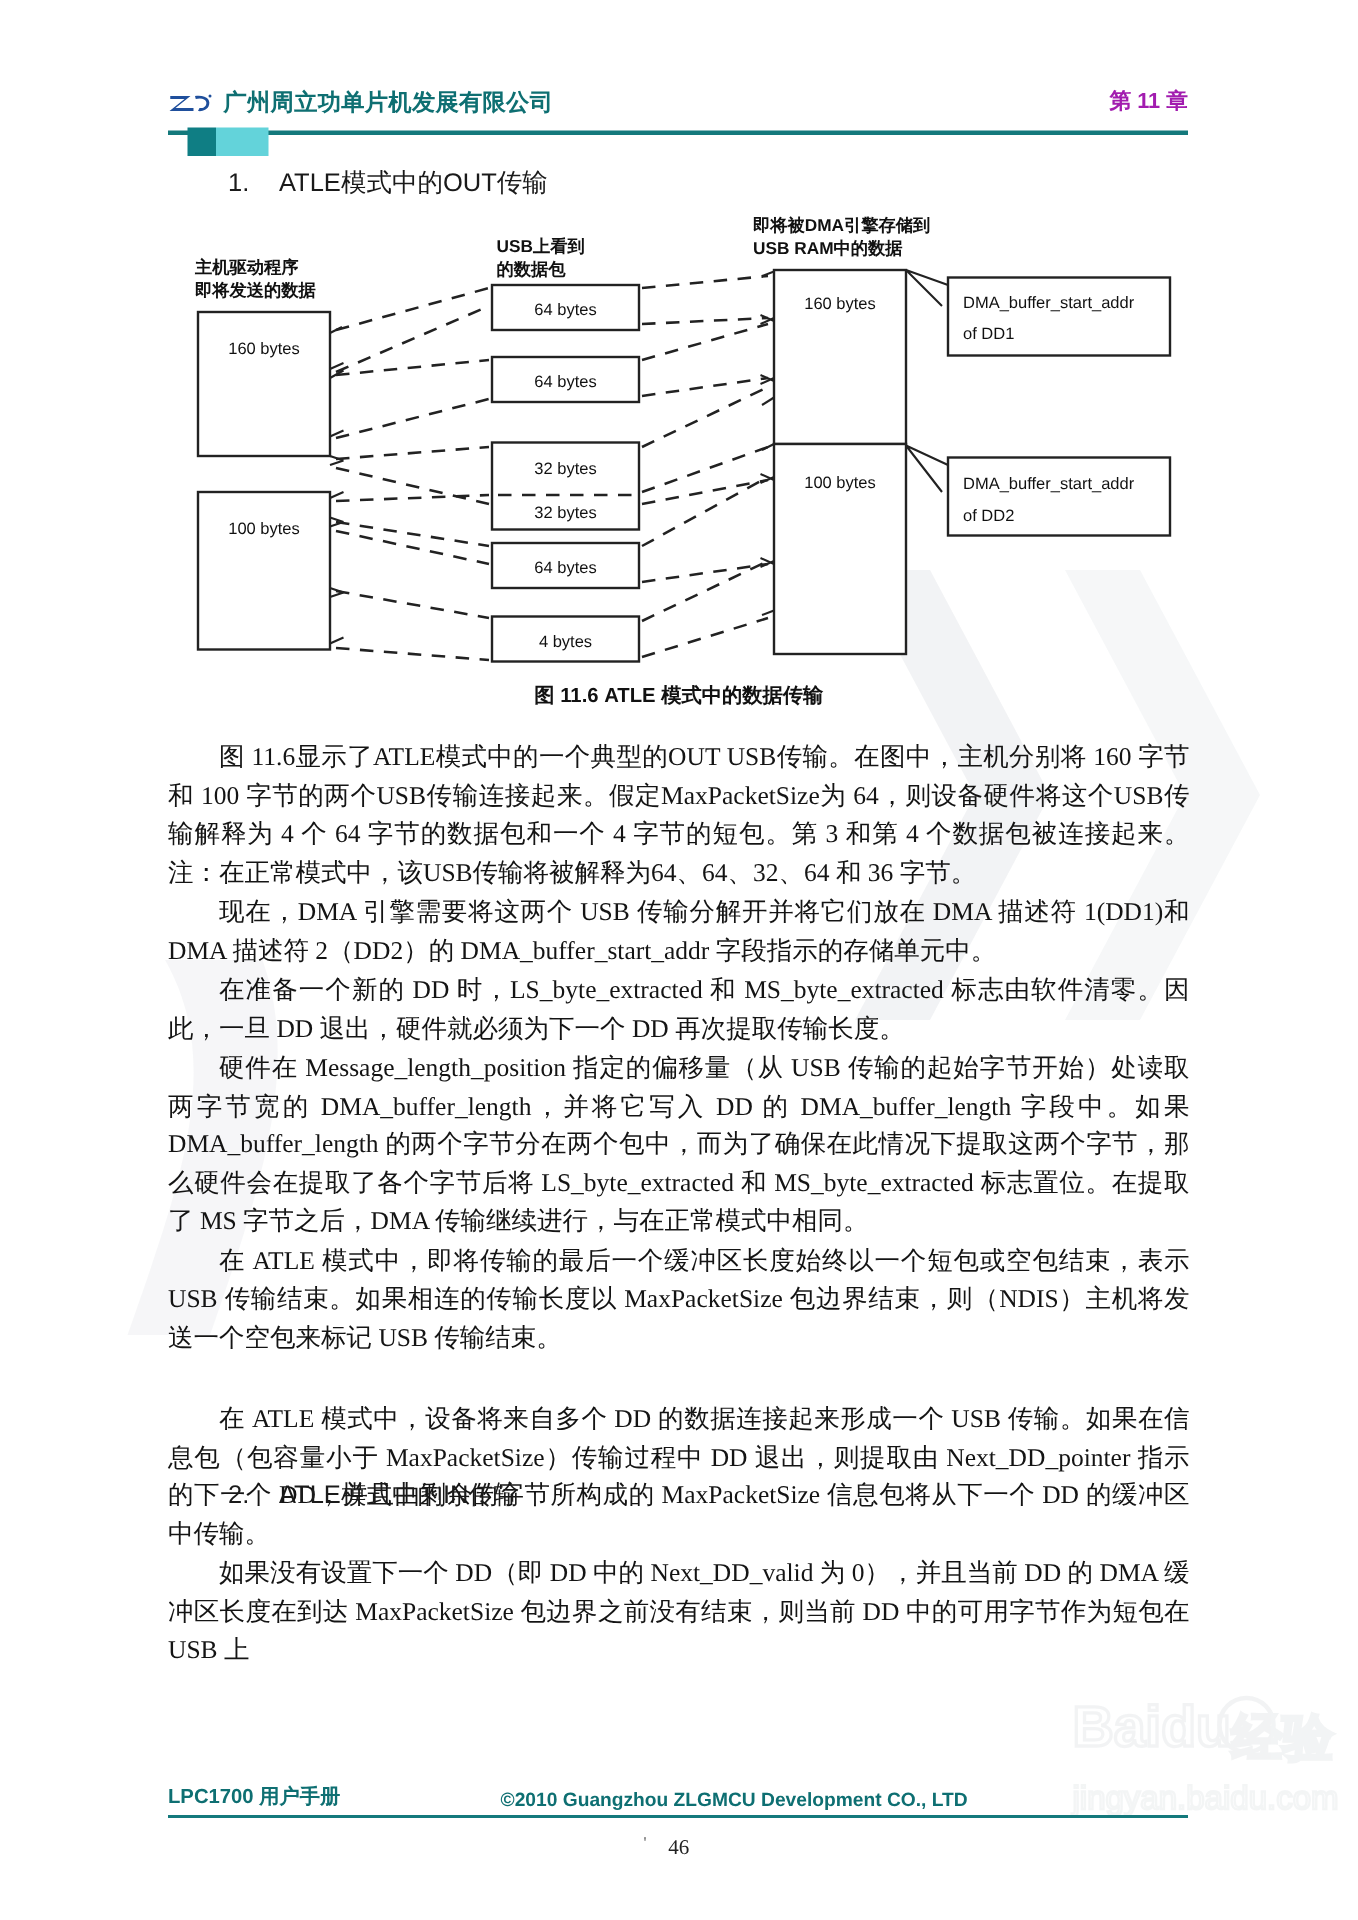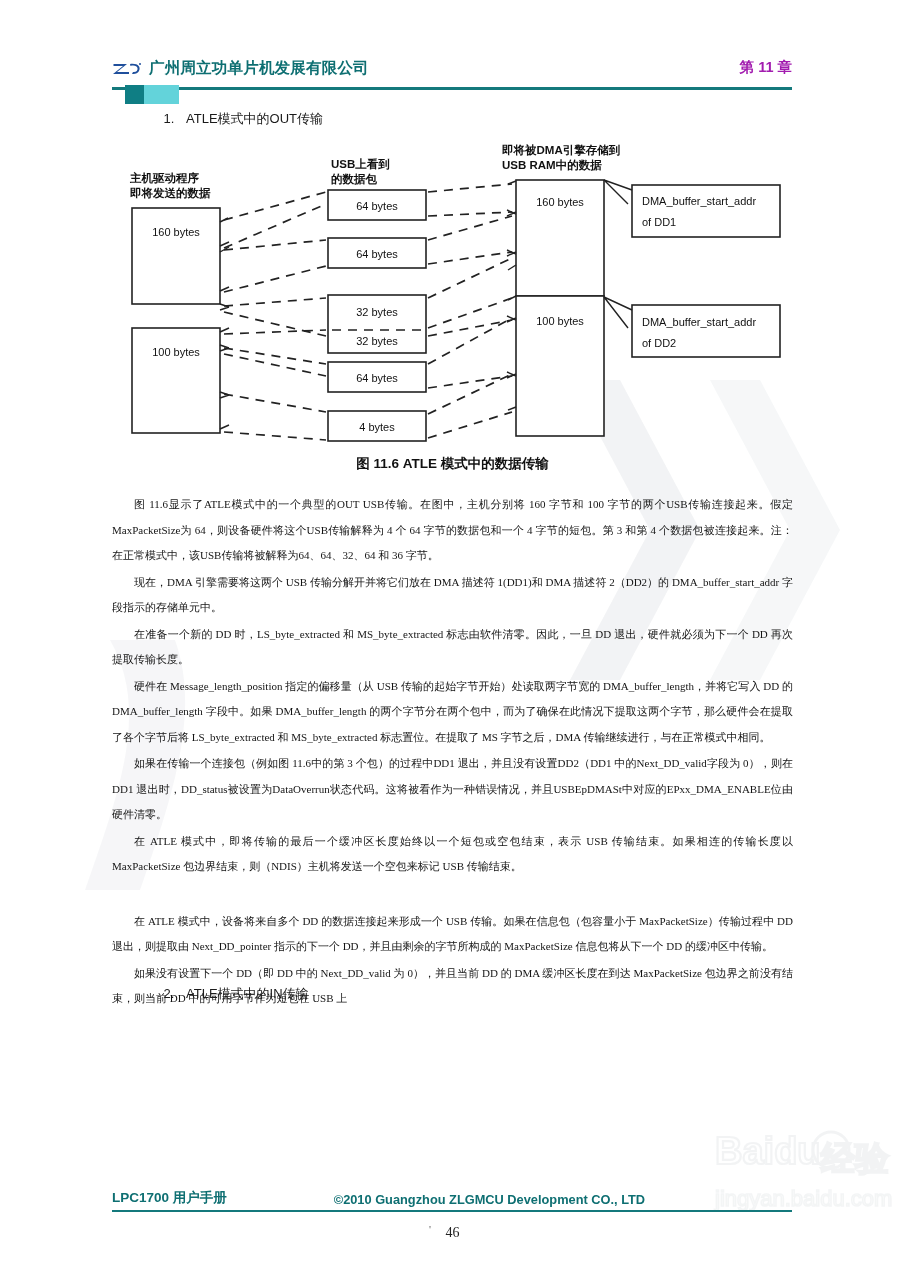--- a/index.html
+++ b/index.html
@@ -114,24 +114,23 @@
     display: flex;
   }
   .hdr-tab .t1 { width: 19px; background: #0f7e84; }
   .hdr-tab .t2 { width: 35px; background: #63d3da; }
 
   
   .sec-head {
     position: absolute;
     z-index: 3;
     font-family: "Liberation Sans", sans-serif;
-    font-size: 13px;
+    font-size: 17px;
     color: #1a1a1a;
     white-space: nowrap;
-    text-align: center;
   }
   .sec-head .num { display:inline-block; width: 34px; }
   #sec1 { left: 152px; top: 110px; }
   #sec2 { left: 152px; top: 985px; }
 
   
   .figure {
     position: absolute;
     left: 112px;
     top: 140px;
@@ -158,21 +157,21 @@
   .body-text {
     position: absolute;
     left: 112px;
     top: 492px;
     width: 681px;
     z-index: 3;
   }
   .body-text p {
     margin: 0 0 1px 0;
     font-family: "Liberation Serif", serif;
-    font-size: 11px;
+    font-size: 17px;
     line-height: 25.5px;
     text-align: justify;
     text-indent: 2em;
     color: #141414;
     text-justify: inter-character;
   }
   .spacer-head { height: 28px; }
 
   
   .footer {
@@ -384,21 +383,20 @@
     </svg>
   </div>
 
   <div class="fig-caption">图 11.6    ATLE 模式中的数据传输</div>
 
   <div class="body-text">
     <p>图 11.6显示了ATLE模式中的一个典型的OUT USB传输。在图中，主机分别将 160 字节和 100 字节的两个USB传输连接起来。假定MaxPacketSize为 64，则设备硬件将这个USB传输解释为 4 个 64 字节的数据包和一个 4 字节的短包。第 3 和第 4 个数据包被连接起来。注：在正常模式中，该USB传输将被解释为64、64、32、64 和 36 字节。</p>
     <p>现在，DMA 引擎需要将这两个 USB 传输分解开并将它们放在 DMA 描述符 1(DD1)和 DMA 描述符 2（DD2）的 DMA_buffer_start_addr 字段指示的存储单元中。</p>
     <p>在准备一个新的 DD 时，LS_byte_extracted 和 MS_byte_extracted 标志由软件清零。因此，一旦 DD 退出，硬件就必须为下一个 DD 再次提取传输长度。</p>
     <p>硬件在 Message_length_position 指定的偏移量（从 USB 传输的起始字节开始）处读取两字节宽的 DMA_buffer_length，并将它写入 DD 的 DMA_buffer_length 字段中。如果 DMA_buffer_length 的两个字节分在两个包中，而为了确保在此情况下提取这两个字节，那么硬件会在提取了各个字节后将 LS_byte_extracted 和 MS_byte_extracted 标志置位。在提取了 MS 字节之后，DMA 传输继续进行，与在正常模式中相同。</p>
-    <p>如果在传输一个连接包（例如图 11.6中的第 3 个包）的过程中DD1 退出，并且没有设置DD2（DD1 中的Next_DD_valid字段为 0），则在DD1 退出时，DD_status被设置为DataOverrun状态代码。这将被看作为一种错误情况，并且USBEpDMASt中对应的EPxx_DMA_ENABLE位由硬件清零。</p>
     <p>在 ATLE 模式中，即将传输的最后一个缓冲区长度始终以一个短包或空包结束，表示 USB 传输结束。如果相连的传输长度以 MaxPacketSize 包边界结束，则（NDIS）主机将发送一个空包来标记 USB 传输结束。</p>
     <div class="spacer-head"></div>
     <p>在 ATLE 模式中，设备将来自多个 DD 的数据连接起来形成一个 USB 传输。如果在信息包（包容量小于 MaxPacketSize）传输过程中 DD 退出，则提取由 Next_DD_pointer 指示的下一个 DD，并且由剩余的字节所构成的 MaxPacketSize 信息包将从下一个 DD 的缓冲区中传输。</p>
     <p>如果没有设置下一个 DD（即 DD 中的 Next_DD_valid 为 0），并且当前 DD 的 DMA 缓冲区长度在到达 MaxPacketSize 包边界之前没有结束，则当前 DD 中的可用字节作为短包在 USB 上</p>
   </div>
 
   <div class="sec-head" id="sec2">
     <span class="num">2.</span><span>ATLE模式中的IN传输</span>
   </div>
 

